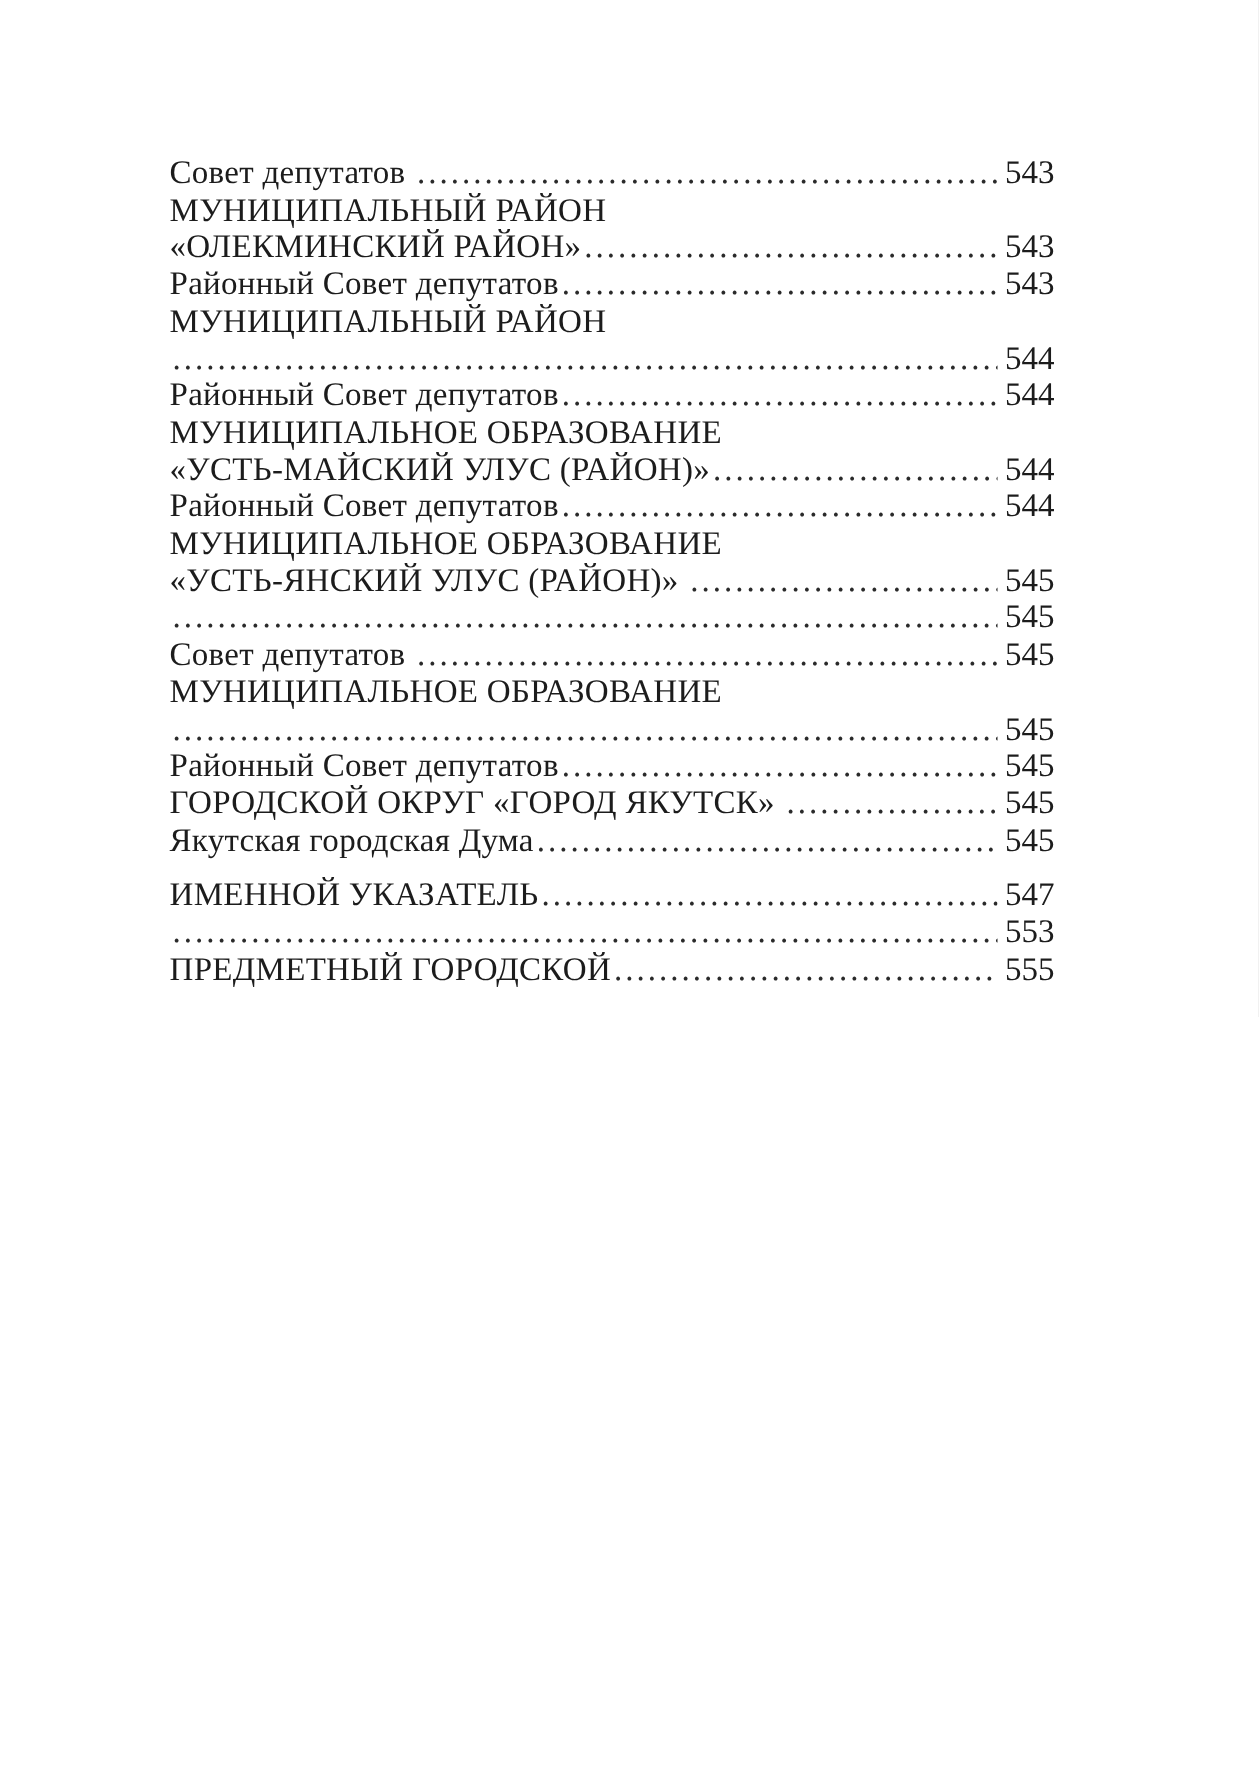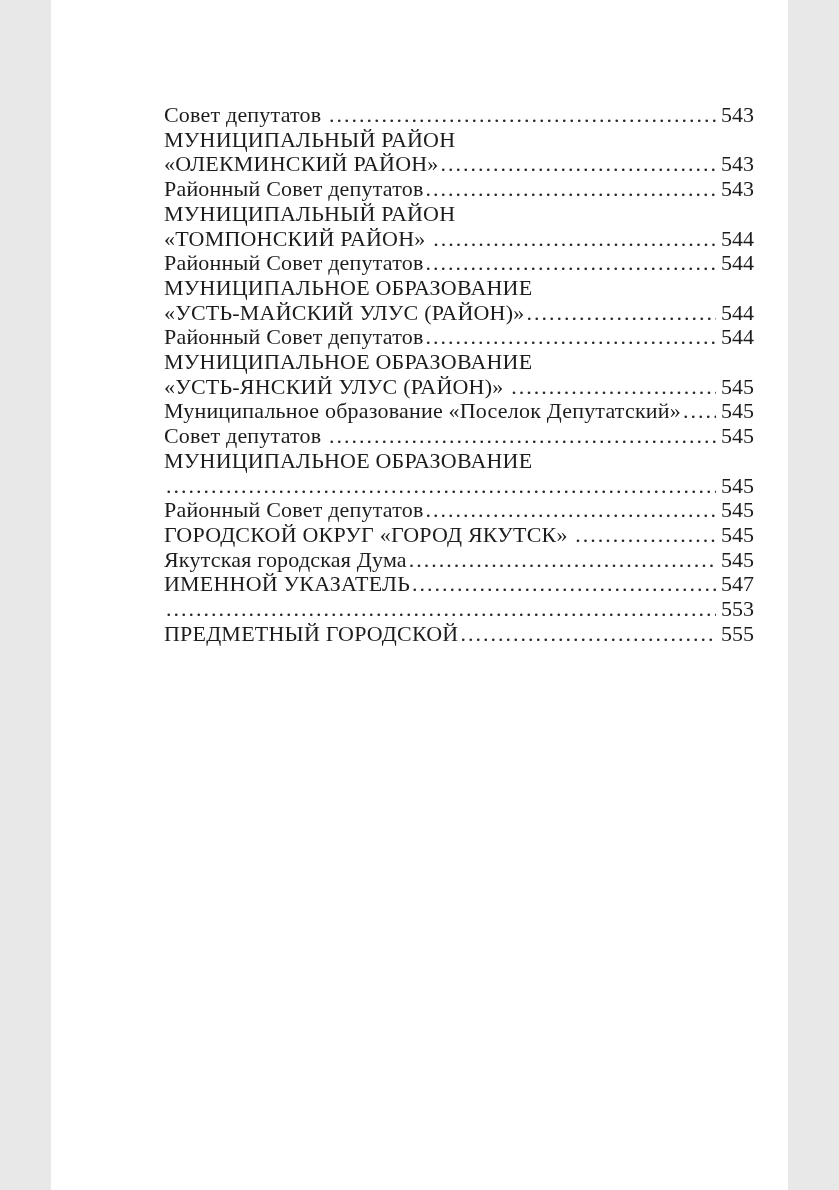--- a/index.html
+++ b/index.html
@@ -2,21 +2,21 @@
 <html><head>
 <meta charset="utf-8">
 <style>
   html, body {
     margin: 0;
     padding: 0;
     background: #e8e8e8;
   }
   .page {
     position: relative;
-    width: 737px;
+    width: 839px;
     height: 1190px;
     margin: 0 auto;
     background: #ffffff;
     overflow: hidden;
     font-family: "Liberation Serif", "DejaVu Serif", serif;
     color: #1c1c1c;
   }
   .toc {
     position: absolute;
     left: 113px;
@@ -24,21 +24,21 @@
     width: 593px;
     font-size: 22px;
     line-height: 24.7px;
   }
   .toc-row {
     display: flex;
     align-items: baseline;
     min-height: 24.7px;
   }
   .toc-row.gap-before {
-    margin-top: 0;
+    margin-top: 12px;
   }
   .toc-text {
     flex: 0 0 auto;
     white-space: pre;
     letter-spacing: 0.2px;
   }
   .dots {
     flex: 1 1 auto;
     min-width: 0;
     overflow: hidden;
@@ -76,21 +76,20 @@
       </div>
       <div class="toc-row">
         <span class="toc-text">Районный Совет депутатов</span>
         <span class="dots"></span>
         <span class="toc-page">543</span>
       </div>
       <div class="toc-row">
         <span class="toc-text">МУНИЦИПАЛЬНЫЙ РАЙОН</span>
       </div>
       <div class="toc-row">
-        <span class="toc-text">«ТОМПОНСКИЙ РАЙОН» </span>
         <span class="dots"></span>
         <span class="toc-page">544</span>
       </div>
       <div class="toc-row">
         <span class="toc-text">Районный Совет депутатов</span>
         <span class="dots"></span>
         <span class="toc-page">544</span>
       </div>
       <div class="toc-row">
         <span class="toc-text">МУНИЦИПАЛЬНОЕ ОБРАЗОВАНИЕ</span>
@@ -107,21 +106,20 @@
       </div>
       <div class="toc-row">
         <span class="toc-text">МУНИЦИПАЛЬНОЕ ОБРАЗОВАНИЕ</span>
       </div>
       <div class="toc-row">
         <span class="toc-text">«УСТЬ-ЯНСКИЙ УЛУС (РАЙОН)» </span>
         <span class="dots"></span>
         <span class="toc-page">545</span>
       </div>
       <div class="toc-row">
-        <span class="toc-text">Муниципальное образование «Поселок Депутатский»</span>
         <span class="dots"></span>
         <span class="toc-page">545</span>
       </div>
       <div class="toc-row">
         <span class="toc-text">Совет депутатов </span>
         <span class="dots"></span>
         <span class="toc-page">545</span>
       </div>
       <div class="toc-row">
         <span class="toc-text">МУНИЦИПАЛЬНОЕ ОБРАЗОВАНИЕ</span>

